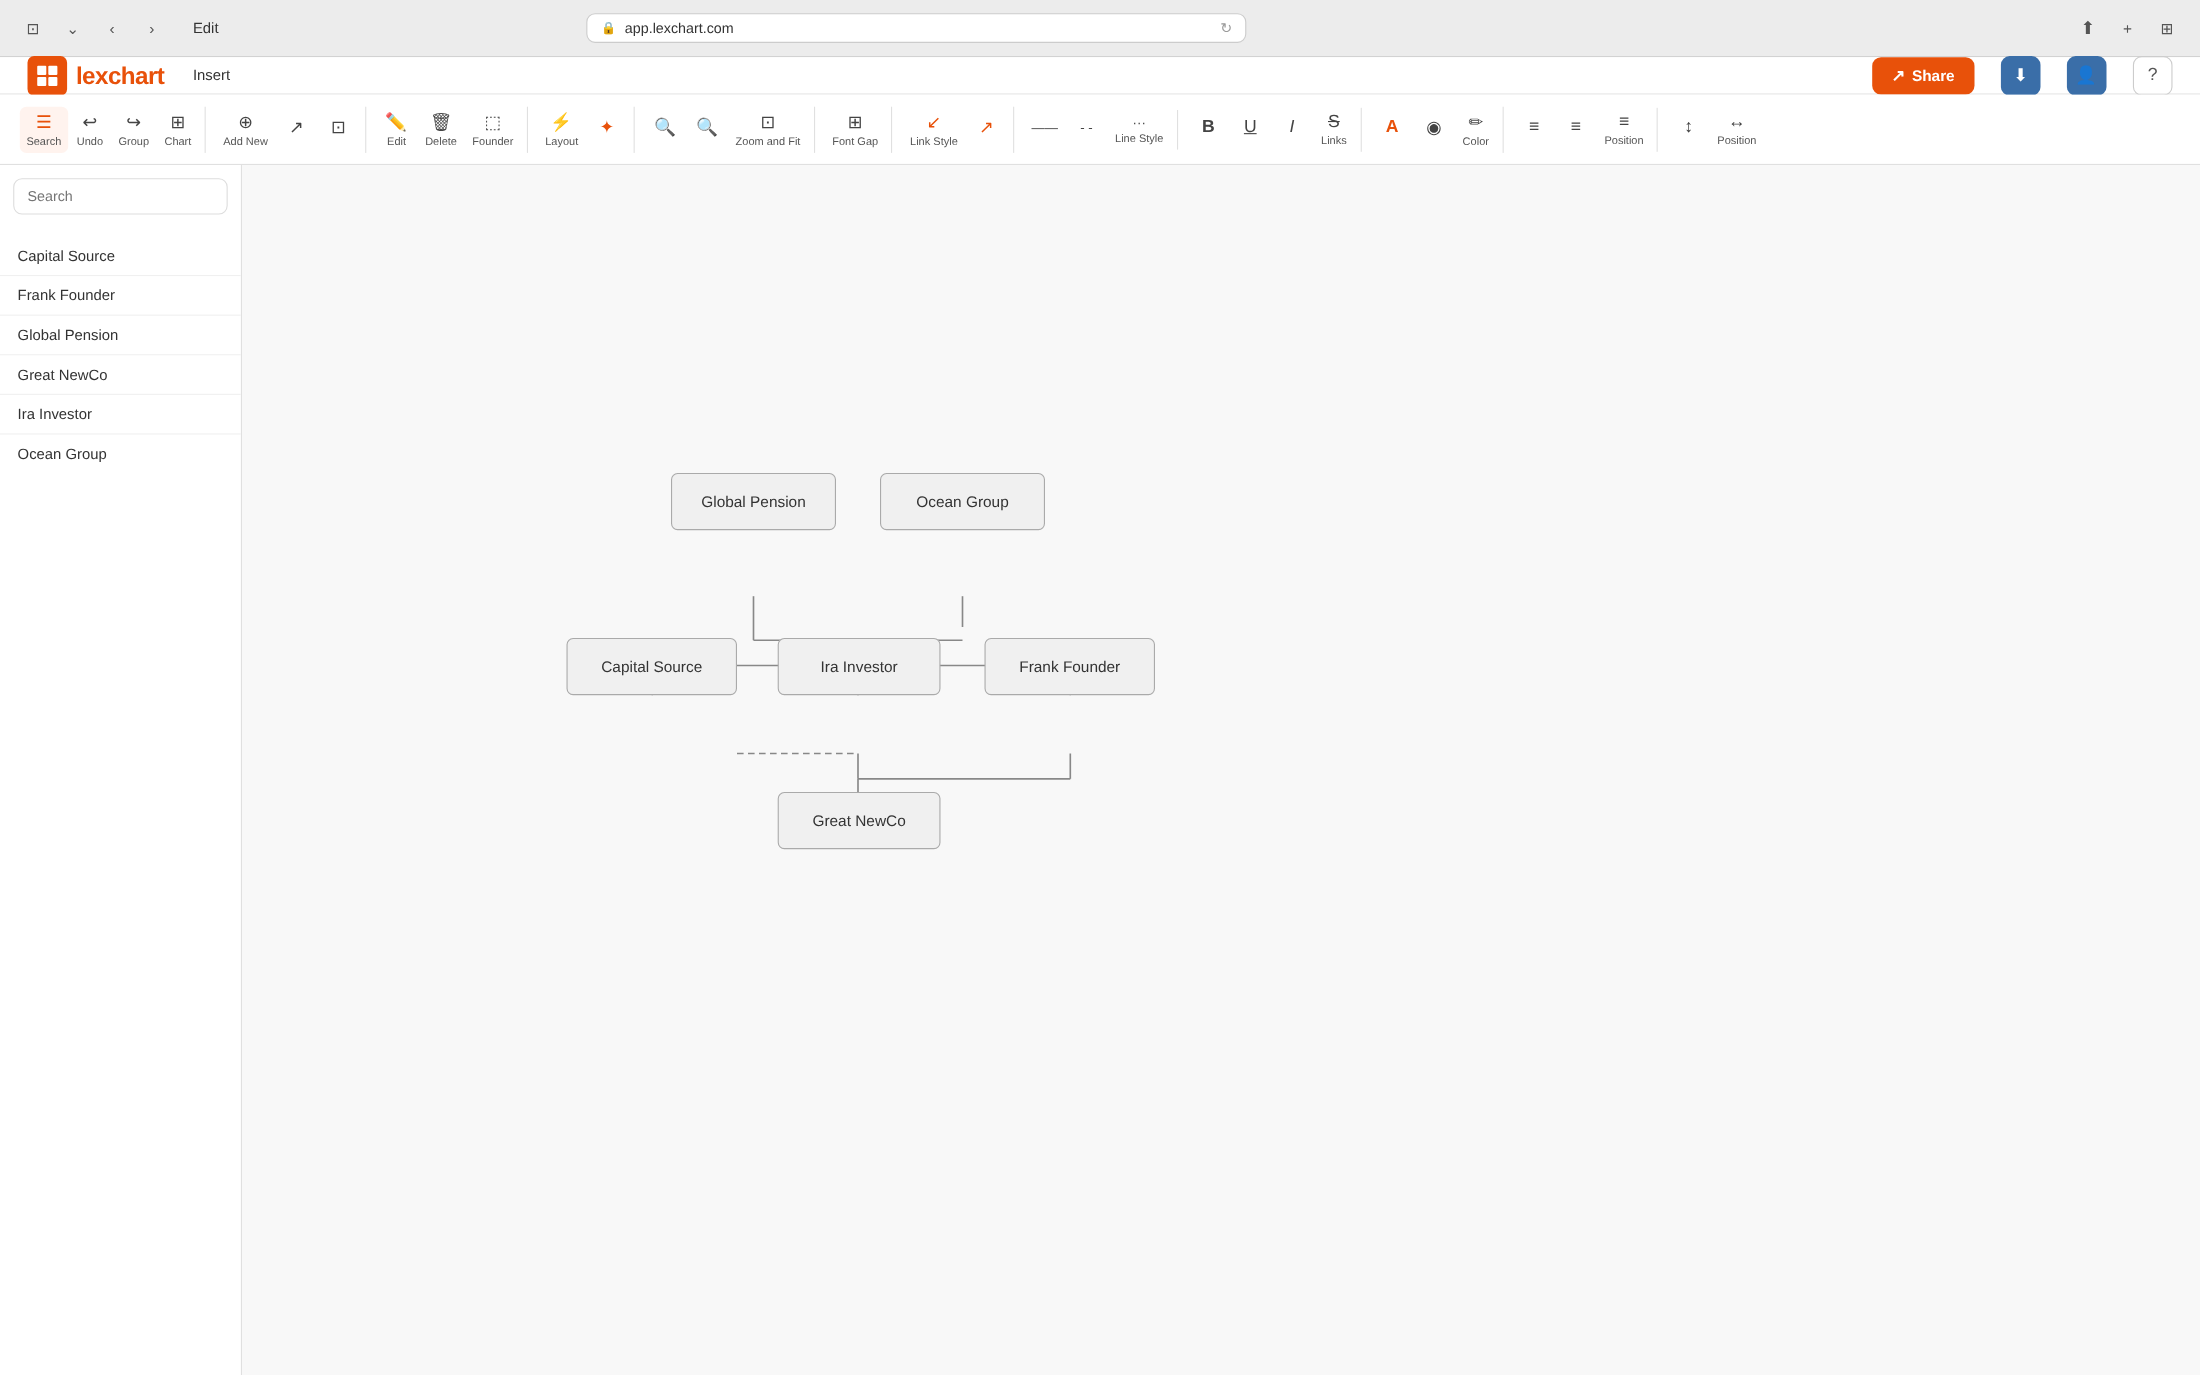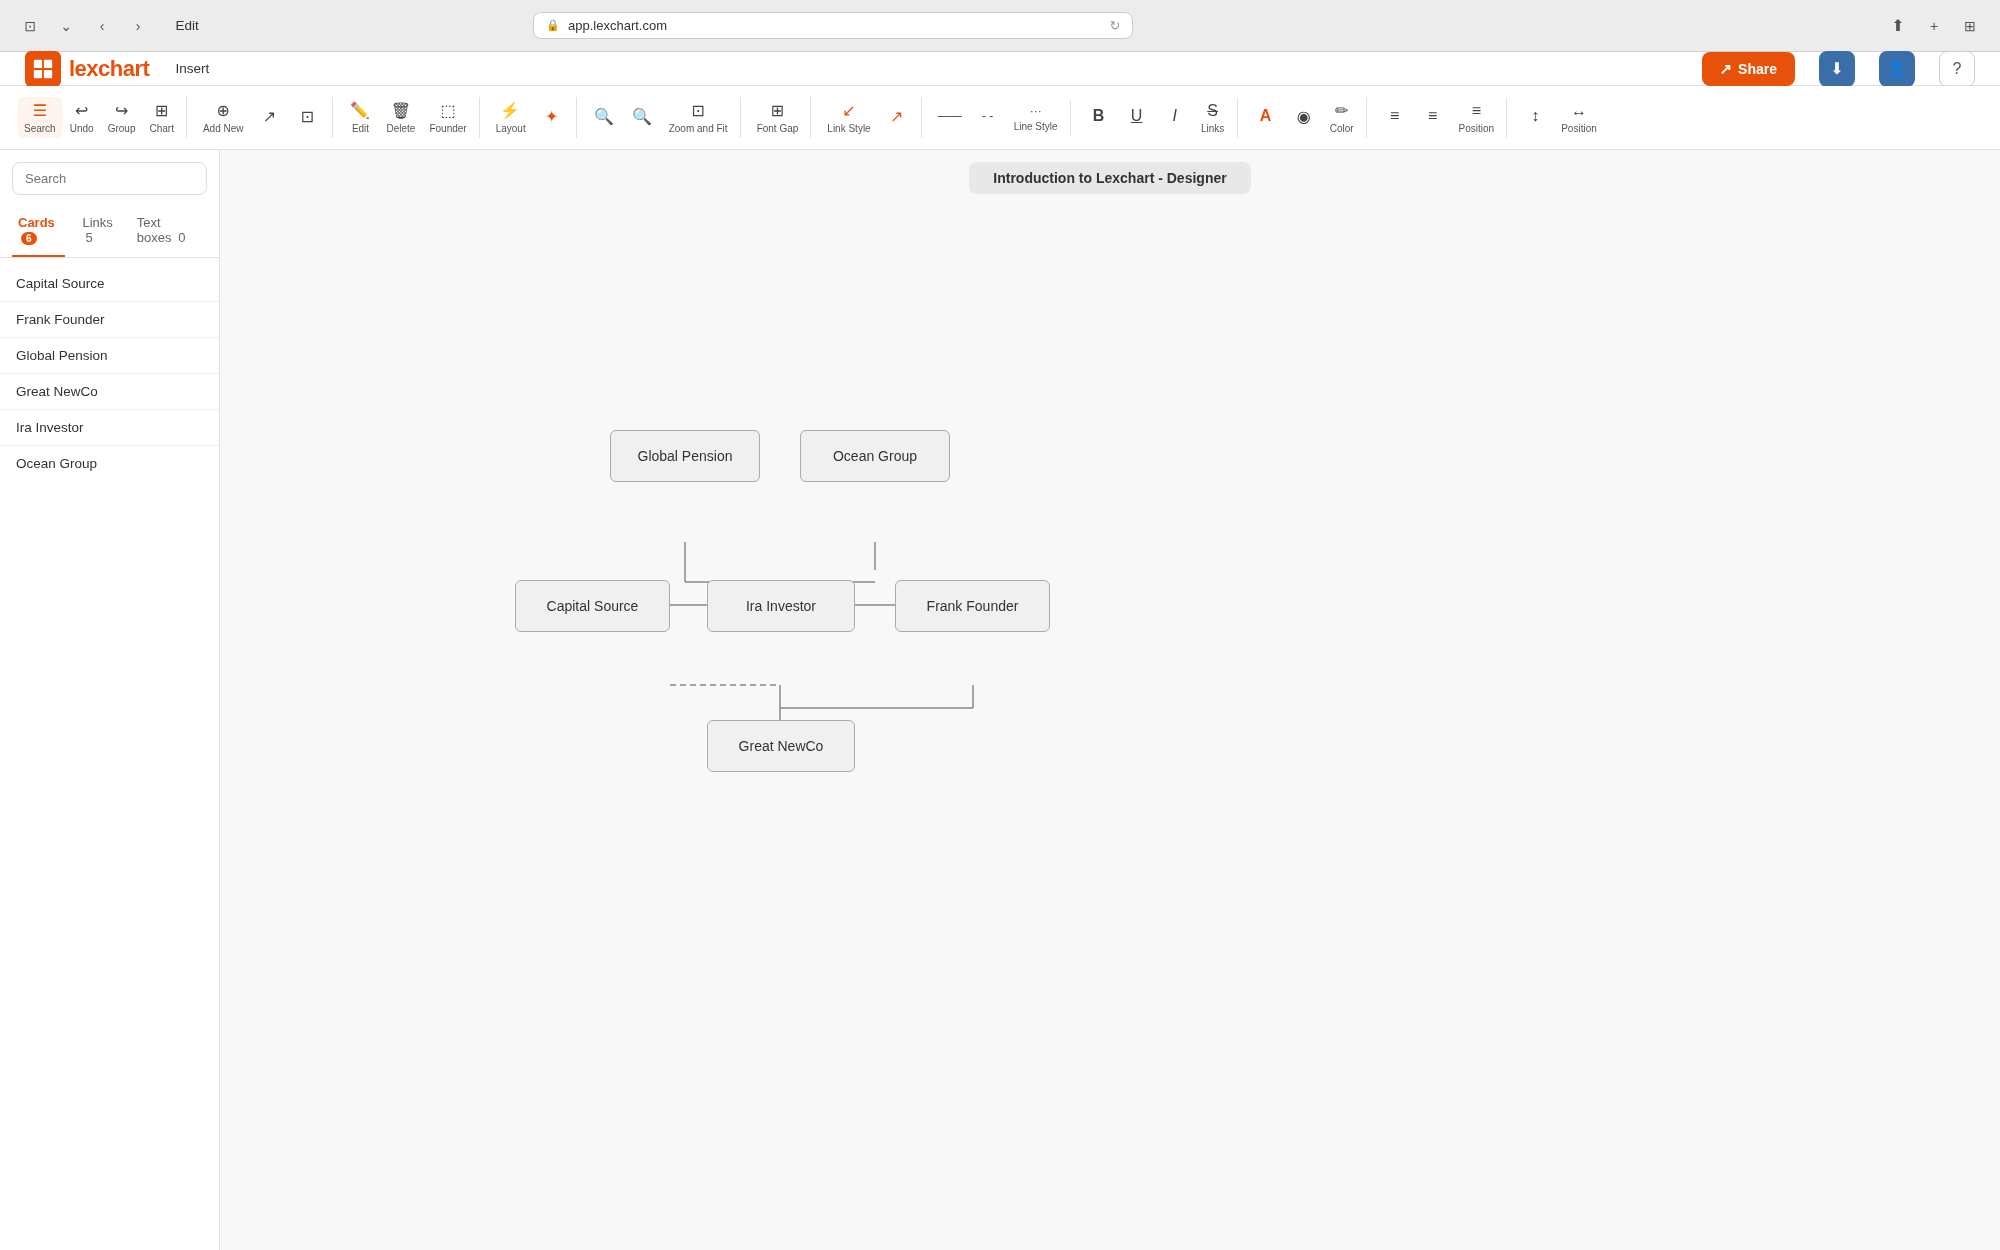--- a/index.html
+++ b/index.html
@@ -398,48 +398,31 @@
         <span class="icon">↔</span>
         <span class="label">Position</span>
       </button>
     </div>
   </div>
 
   <div class="main-content">
 
     <div class="sidebar">
       <input class="search-box" type="text" placeholder="Search" style="">
-      <div class="sidebar-tabs">
-        <div class="sidebar-tab active">
-          <span>Cards</span>
-          <span class="tab-badge">6</span>
-        </div>
-        <div class="sidebar-tab">
-          <span>Links</span>
-          <span style="margin-left:3px;font-size:13px;color:#666;">5</span>
-        </div>
-        <div class="sidebar-tab">
-          <span>Text boxes</span>
-          <span style="margin-left:3px;font-size:13px;color:#666;">0</span>
-        </div>
-      </div>
       <div class="sidebar-list">
         <div class="sidebar-item">Capital Source</div>
         <div class="sidebar-item">Frank Founder</div>
         <div class="sidebar-item">Global Pension</div>
         <div class="sidebar-item">Great NewCo</div>
         <div class="sidebar-item">Ira Investor</div>
         <div class="sidebar-item">Ocean Group</div>
       </div>
     </div>
 
     <div class="canvas-area">
-      <div class="canvas-title-bar">
-        <div class="canvas-title">Introduction to Lexchart - Designer</div>
-      </div>
 
       <svg class="connections-svg">
 
         <line x1="465" y1="392" x2="465" y2="432" stroke="#888" stroke-width="1.5"></line>
 
         <line x1="655" y1="392" x2="655" y2="420" stroke="#888" stroke-width="1.5"></line>
 
         <line x1="465" y1="432" x2="655" y2="432" stroke="#888" stroke-width="1.5"></line>
 
         <line x1="560" y1="432" x2="560" y2="455" stroke="#888" stroke-width="1.5"></line>

